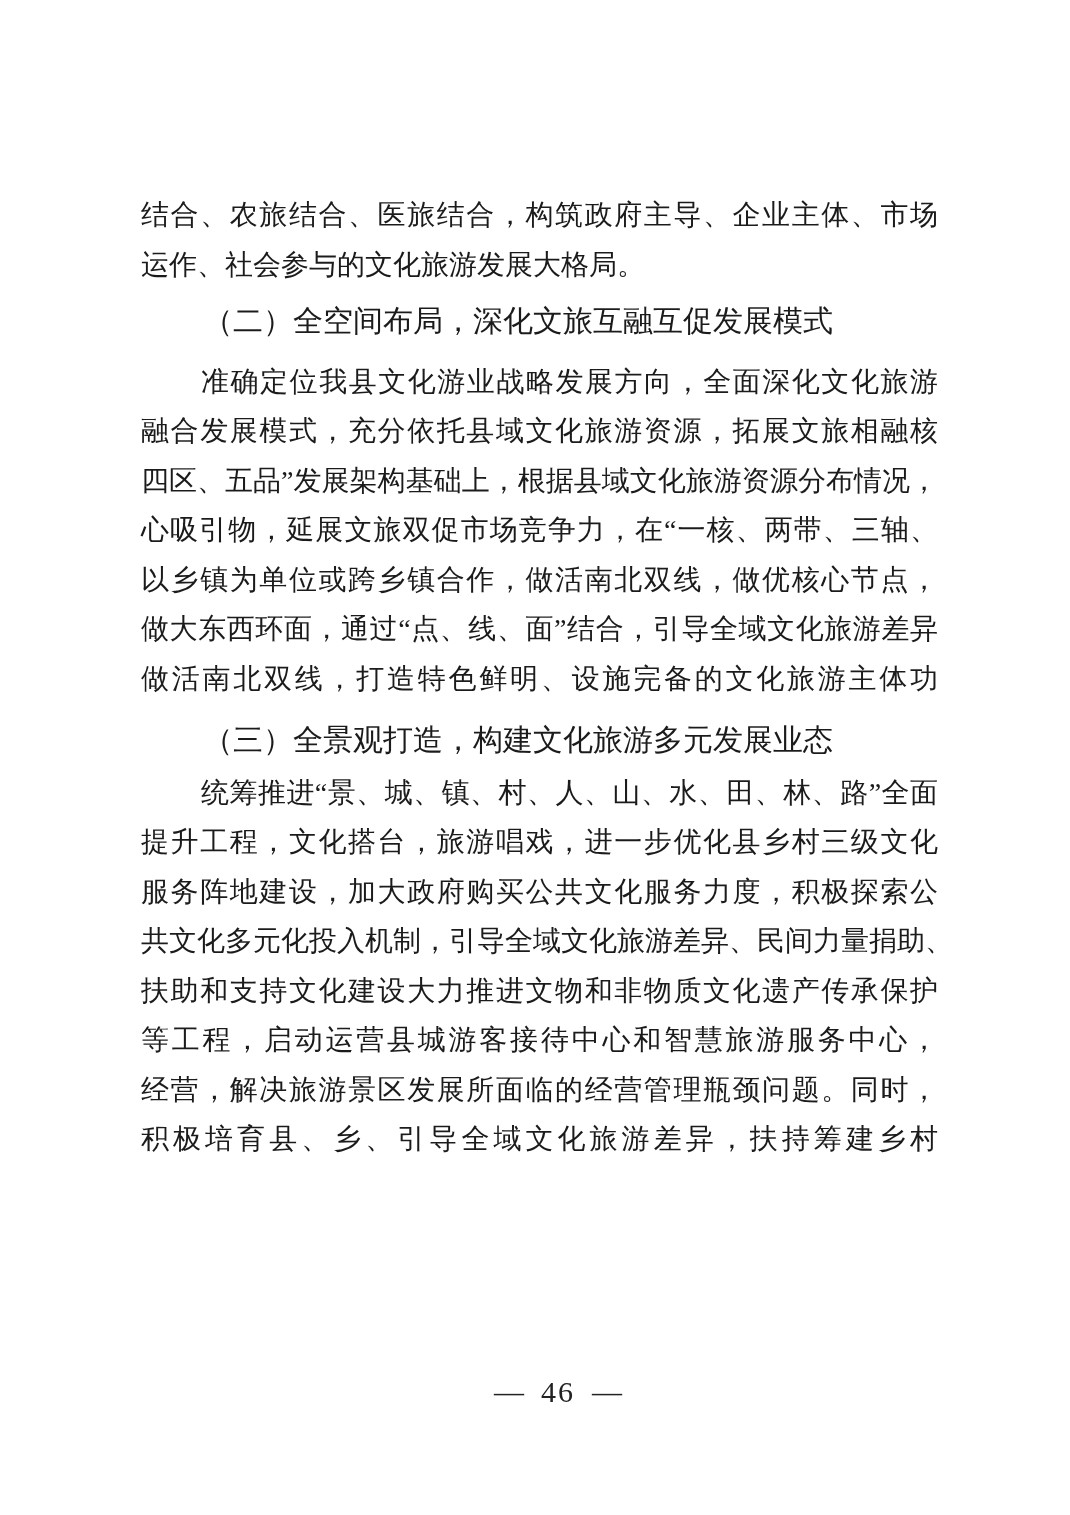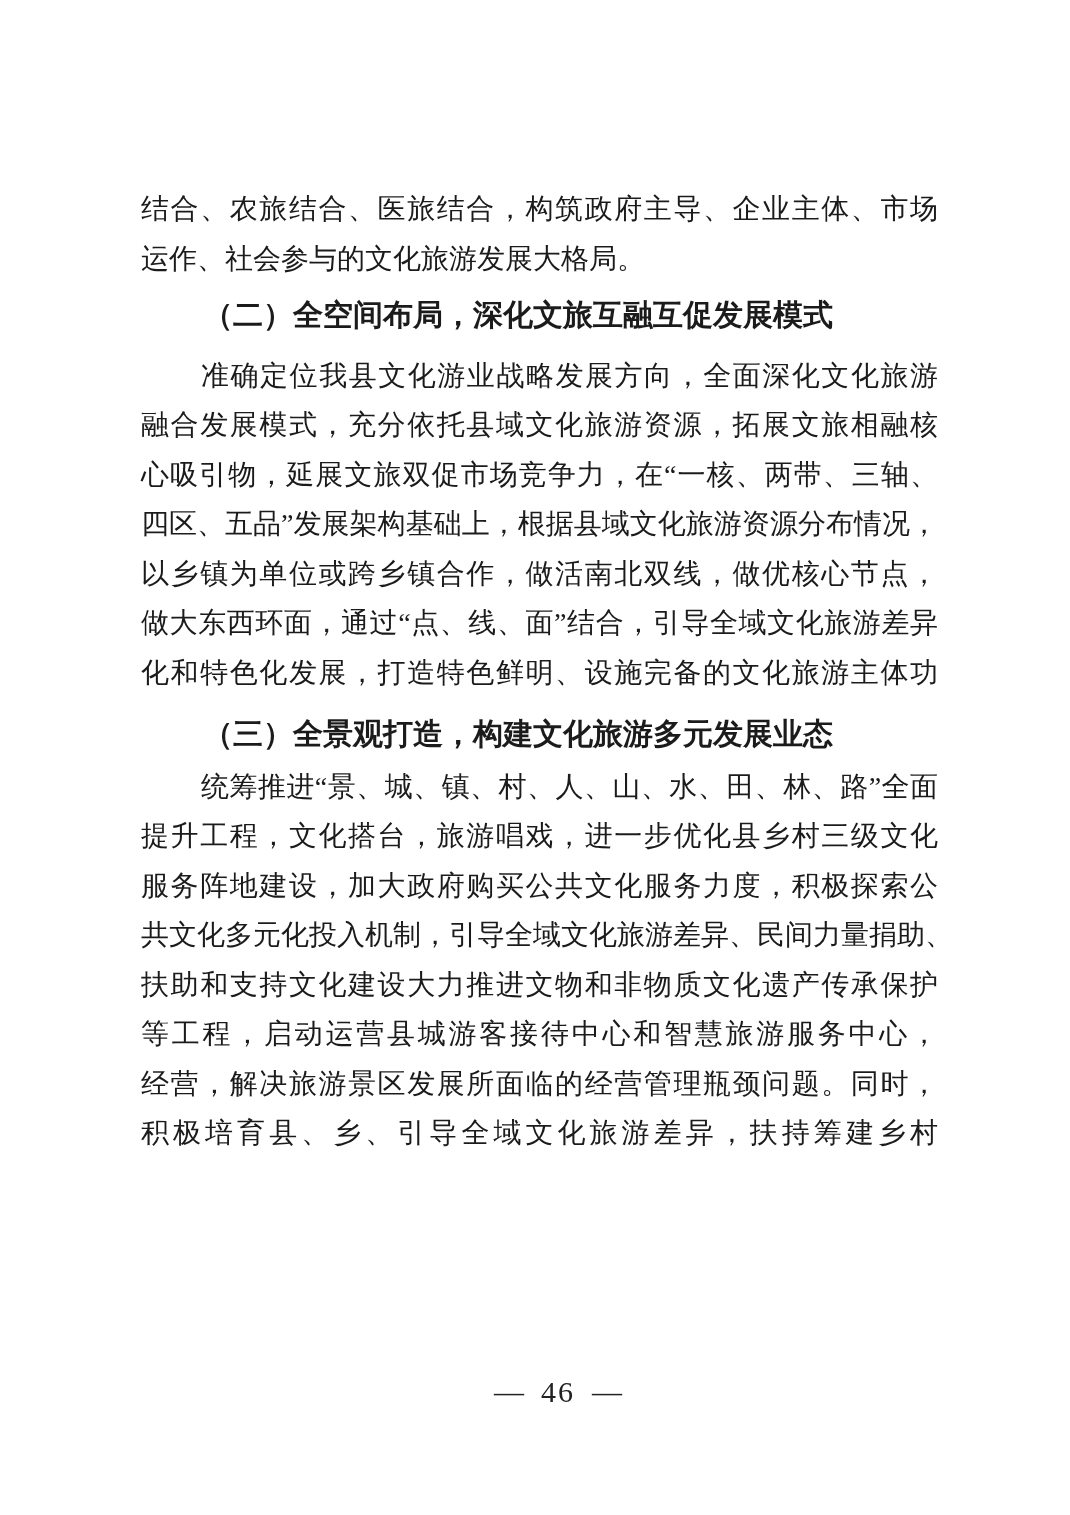--- a/index.html
+++ b/index.html
@@ -8,42 +8,42 @@
     height: 1515px;
     background: #ffffff;
     position: relative;
     overflow: hidden;
     font-family: "Liberation Serif", "DejaVu Serif", serif;
     color: #1b1b1b;
   }
   .content {
     position: absolute;
     left: 141px;
-    top: 184px;
+    top: 190px;
     width: 797px;
   }
   .bline {
     margin: 0;
     font-size: 28px;
     line-height: 49.5px;
     text-align: justify;
     text-align-last: justify;
     text-justify: inter-character;
     overflow: visible;
     white-space: nowrap;
   }
   .bline.short {
     text-align: right;
     text-align-last: left;
   }
   .bline.indent { text-indent: 60px; }
   .heading {
     margin: 7px 0 11px 0;
     font-size: 30px;
-    font-weight: bold;
+    font-weight: normal;
     line-height: 49.5px;
     text-indent: 62px;
     text-align: left;
     text-align-last: left;
     white-space: nowrap;
   }
   .heading.h3 { margin: 12px 0 3px 0; }
   .footer {
     position: absolute;
     top: 1372px;
@@ -62,25 +62,25 @@
 
 <div class="content">
 
   <p class="bline">结合、农旅结合、医旅结合，构筑政府主导、企业主体、市场</p>
   <p class="bline short">运作、社会参与的文化旅游发展大格局。</p>
 
   <h2 class="heading">（二）全空间布局，深化文旅互融互促发展模式</h2>
 
   <p class="bline indent">准确定位我县文化游业战略发展方向，全面深化文化旅游</p>
   <p class="bline">融合发展模式，充分依托县域文化旅游资源，拓展文旅相融核</p>
+  <p class="bline">四区、五品”发展架构基础上，根据县域文化旅游资源分布情况，</p>
   <p class="bline">心吸引物，延展文旅双促市场竞争力，在“一核、两带、三轴、</p>
-  <p class="bline">四区、五品”发展架构基础上，根据县域文化旅游资源分布情况，</p>
   <p class="bline">以乡镇为单位或跨乡镇合作，做活南北双线，做优核心节点，</p>
   <p class="bline">做大东西环面，通过“点、线、面”结合，引导全域文化旅游差异</p>
-  <p class="bline">化和特色化发展，打造特色鲜明、设施完备的文化旅游主体功</p>
+  <p class="bline">做活南北双线，打造特色鲜明、设施完备的文化旅游主体功</p>
 
   <h2 class="heading h3">（三）全景观打造，构建文化旅游多元发展业态</h2>
 
   <p class="bline indent">统筹推进“景、城、镇、村、人、山、水、田、林、路”全面</p>
   <p class="bline">提升工程，文化搭台，旅游唱戏，进一步优化县乡村三级文化</p>
   <p class="bline">服务阵地建设，加大政府购买公共文化服务力度，积极探索公</p>
   <p class="bline">共文化多元化投入机制，引导全域文化旅游差异、民间力量捐助、</p>
   <p class="bline">扶助和支持文化建设大力推进文物和非物质文化遗产传承保护</p>
   <p class="bline">等工程，启动运营县城游客接待中心和智慧旅游服务中心，</p>
   <p class="bline">经营，解决旅游景区发展所面临的经营管理瓶颈问题。同时，</p>

